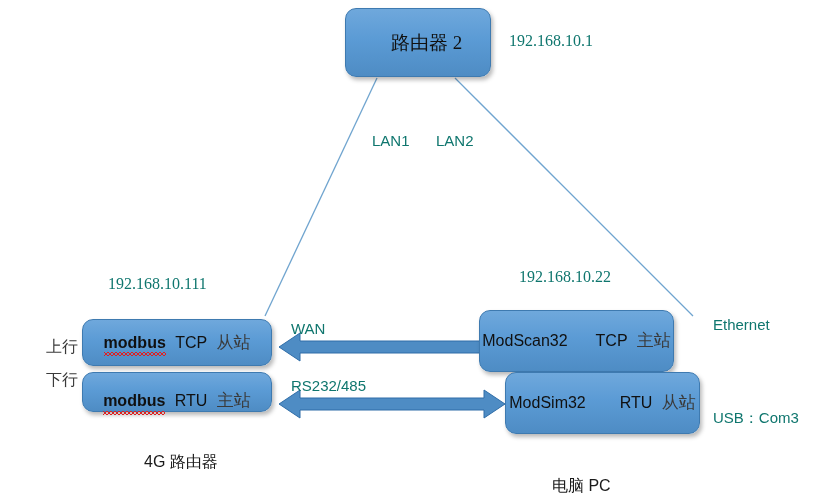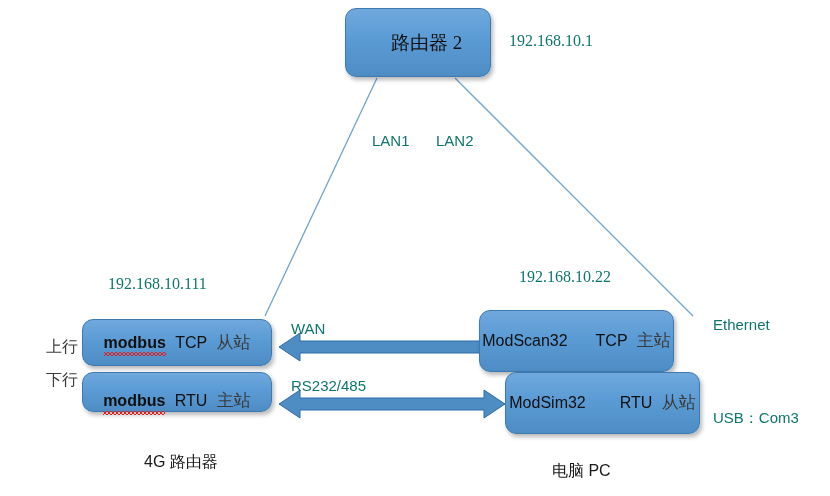--- a/index.html
+++ b/index.html
@@ -188,20 +188,20 @@
 
   <div class="node node-right" id="node-right-1" style="left:505px; top:372px; width:195px; height:62px;">
     <span class="node-text">
       <span>ModSim32</span>
       <span style="display:inline-block;width:20px;"></span>
       <span style="margin-left: 5px;">RTU</span>
       <span class="cjk" style="margin-left: 5px;">从站</span>
     </span>
   </div>
 
-  <div class="label label-mixed" style="left:552px; top:461px;">
+  <div class="label label-mixed" style="left:552px; top:476px;">
     <span>电脑 PC</span>
   </div>
 
   <div class="label label-sans" style="left:713px; top:316px;">Ethernet</div>
   <div class="label label-sans" style="left:713px; top:409px;">USB：Com3</div>
 
 </div>
 
 </body></html>

